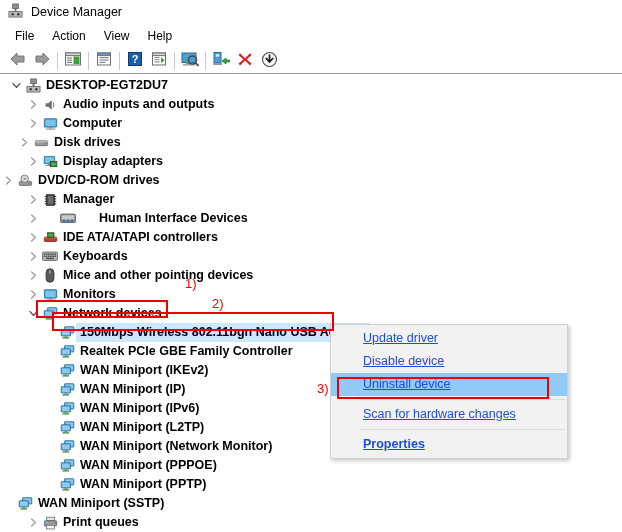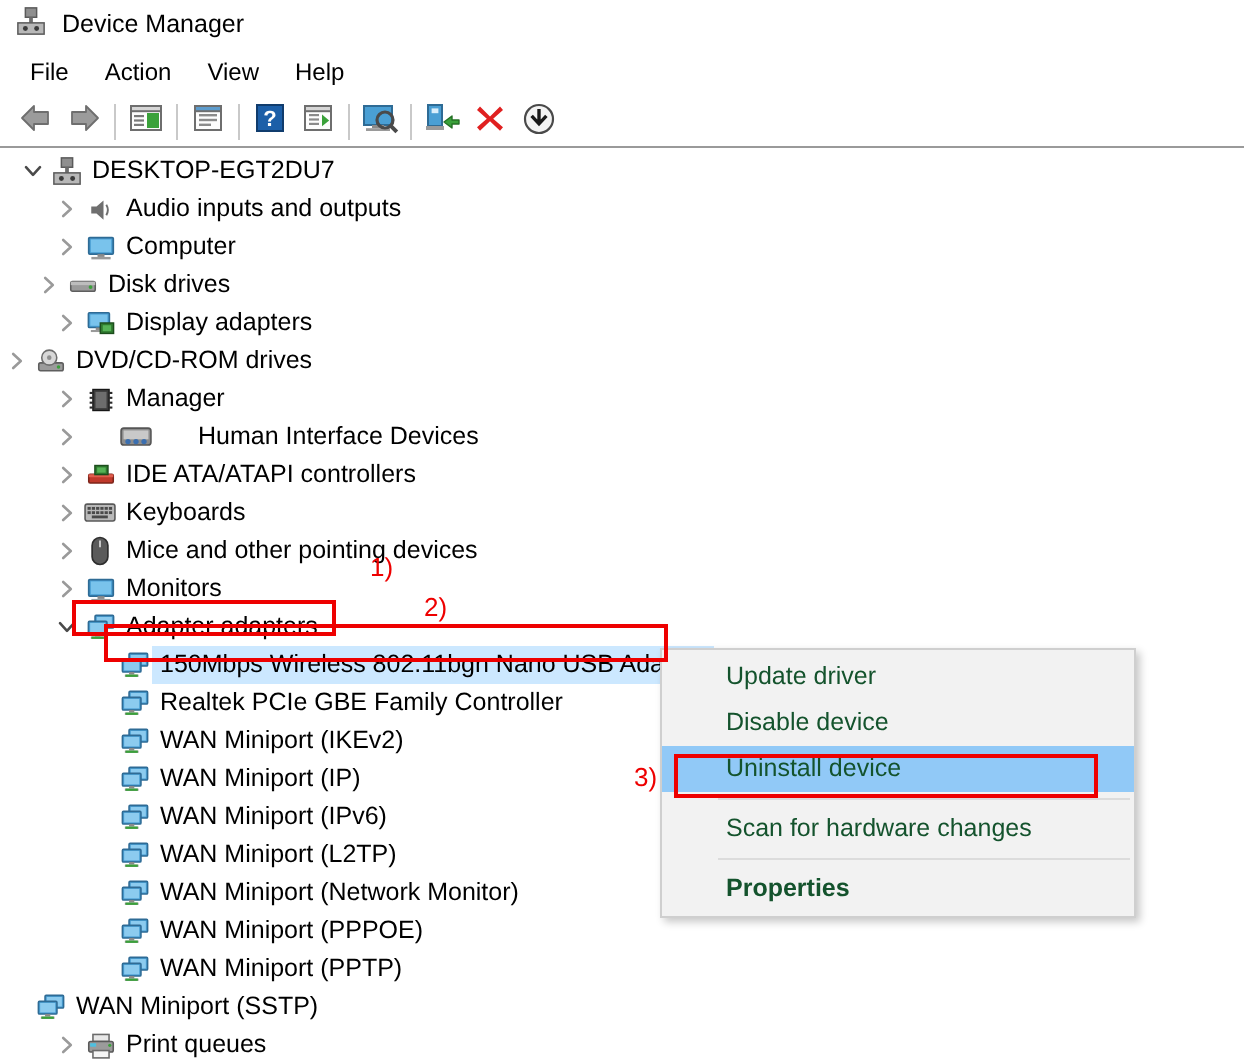--- a/index.html
+++ b/index.html
@@ -80,20 +80,21 @@
     height: 456px;
     background: #ffffff;
     overflow: hidden;
   }
   .tree-row {
     height: 19px;
     display: flex;
     position: relative;
     white-space: nowrap;
     cursor: default;
+    font-weight: bold;
   }
   .tree-row .chev {
     width: 16px;
     height: 19px;
     display: flex;
     align-items: center;
     justify-content: center;
     flex: 0 0 16px;
   }
   .tree-row .ic {
@@ -124,23 +125,24 @@
     border: 1px solid #cfcfcf;
     box-shadow: 2px 2px 4px rgba(0,0,0,0.22);
     padding: 2px 0;
     z-index: 20;
   }
   #ctx-menu .cm-item {
     height: 23px;
     line-height: 23px;
     padding-left: 32px;
     font-size: 12.5px;
-    color: #14532d;
+    color: #1d4ed8;
     cursor: default;
     white-space: nowrap;
+    text-decoration: underline;
   }
   #ctx-menu .cm-item.highlight {
     background: #91c9f7;
   }
   #ctx-menu .cm-item.bold {
     font-weight: bold;
   }
   #ctx-menu .cm-sep {
     height: 1px;
     background: #dcdcdc;
@@ -529,21 +531,21 @@
           <svg width="15" height="14" viewBox="0 0 16 16">
             <rect x="4.6" y="0.8" width="10.6" height="7.2" rx="0.6" fill="#4a9fd4" stroke="#2e6b95" stroke-width="0.9"></rect>
             <rect x="5.6" y="1.7" width="8.6" height="5.4" fill="#8ccbef"></rect>
             <rect x="0.8" y="4.2" width="10.6" height="7.2" rx="0.6" fill="#4a9fd4" stroke="#2e6b95" stroke-width="0.9"></rect>
             <rect x="1.8" y="5.1" width="8.6" height="5.4" fill="#8ccbef"></rect>
             <rect x="4.6" y="11.4" width="3" height="1.5" fill="#8a8a8a"></rect>
             <rect x="2.2" y="12.9" width="7.8" height="1.3" fill="#9a9a9a"></rect>
             <rect x="2.6" y="12.9" width="7" height="1.3" fill="#3aa13a"></rect>
           </svg>
         </span>
-        <span class="lbl">Adapter adapters</span>
+        <span class="lbl">Network devices</span>
       </div>
       <div class="tree-row selected" style="padding-left: 42px;">
         <span class="chev"></span>
         <span class="ic">
           <svg width="15" height="14" viewBox="0 0 16 16">
             <rect x="4.6" y="0.8" width="10.6" height="7.2" rx="0.6" fill="#4a9fd4" stroke="#2e6b95" stroke-width="0.9"></rect>
             <rect x="5.6" y="1.7" width="8.6" height="5.4" fill="#8ccbef"></rect>
             <rect x="0.8" y="4.2" width="10.6" height="7.2" rx="0.6" fill="#4a9fd4" stroke="#2e6b95" stroke-width="0.9"></rect>
             <rect x="1.8" y="5.1" width="8.6" height="5.4" fill="#8ccbef"></rect>
             <rect x="4.6" y="11.4" width="3" height="1.5" fill="#8a8a8a"></rect>

